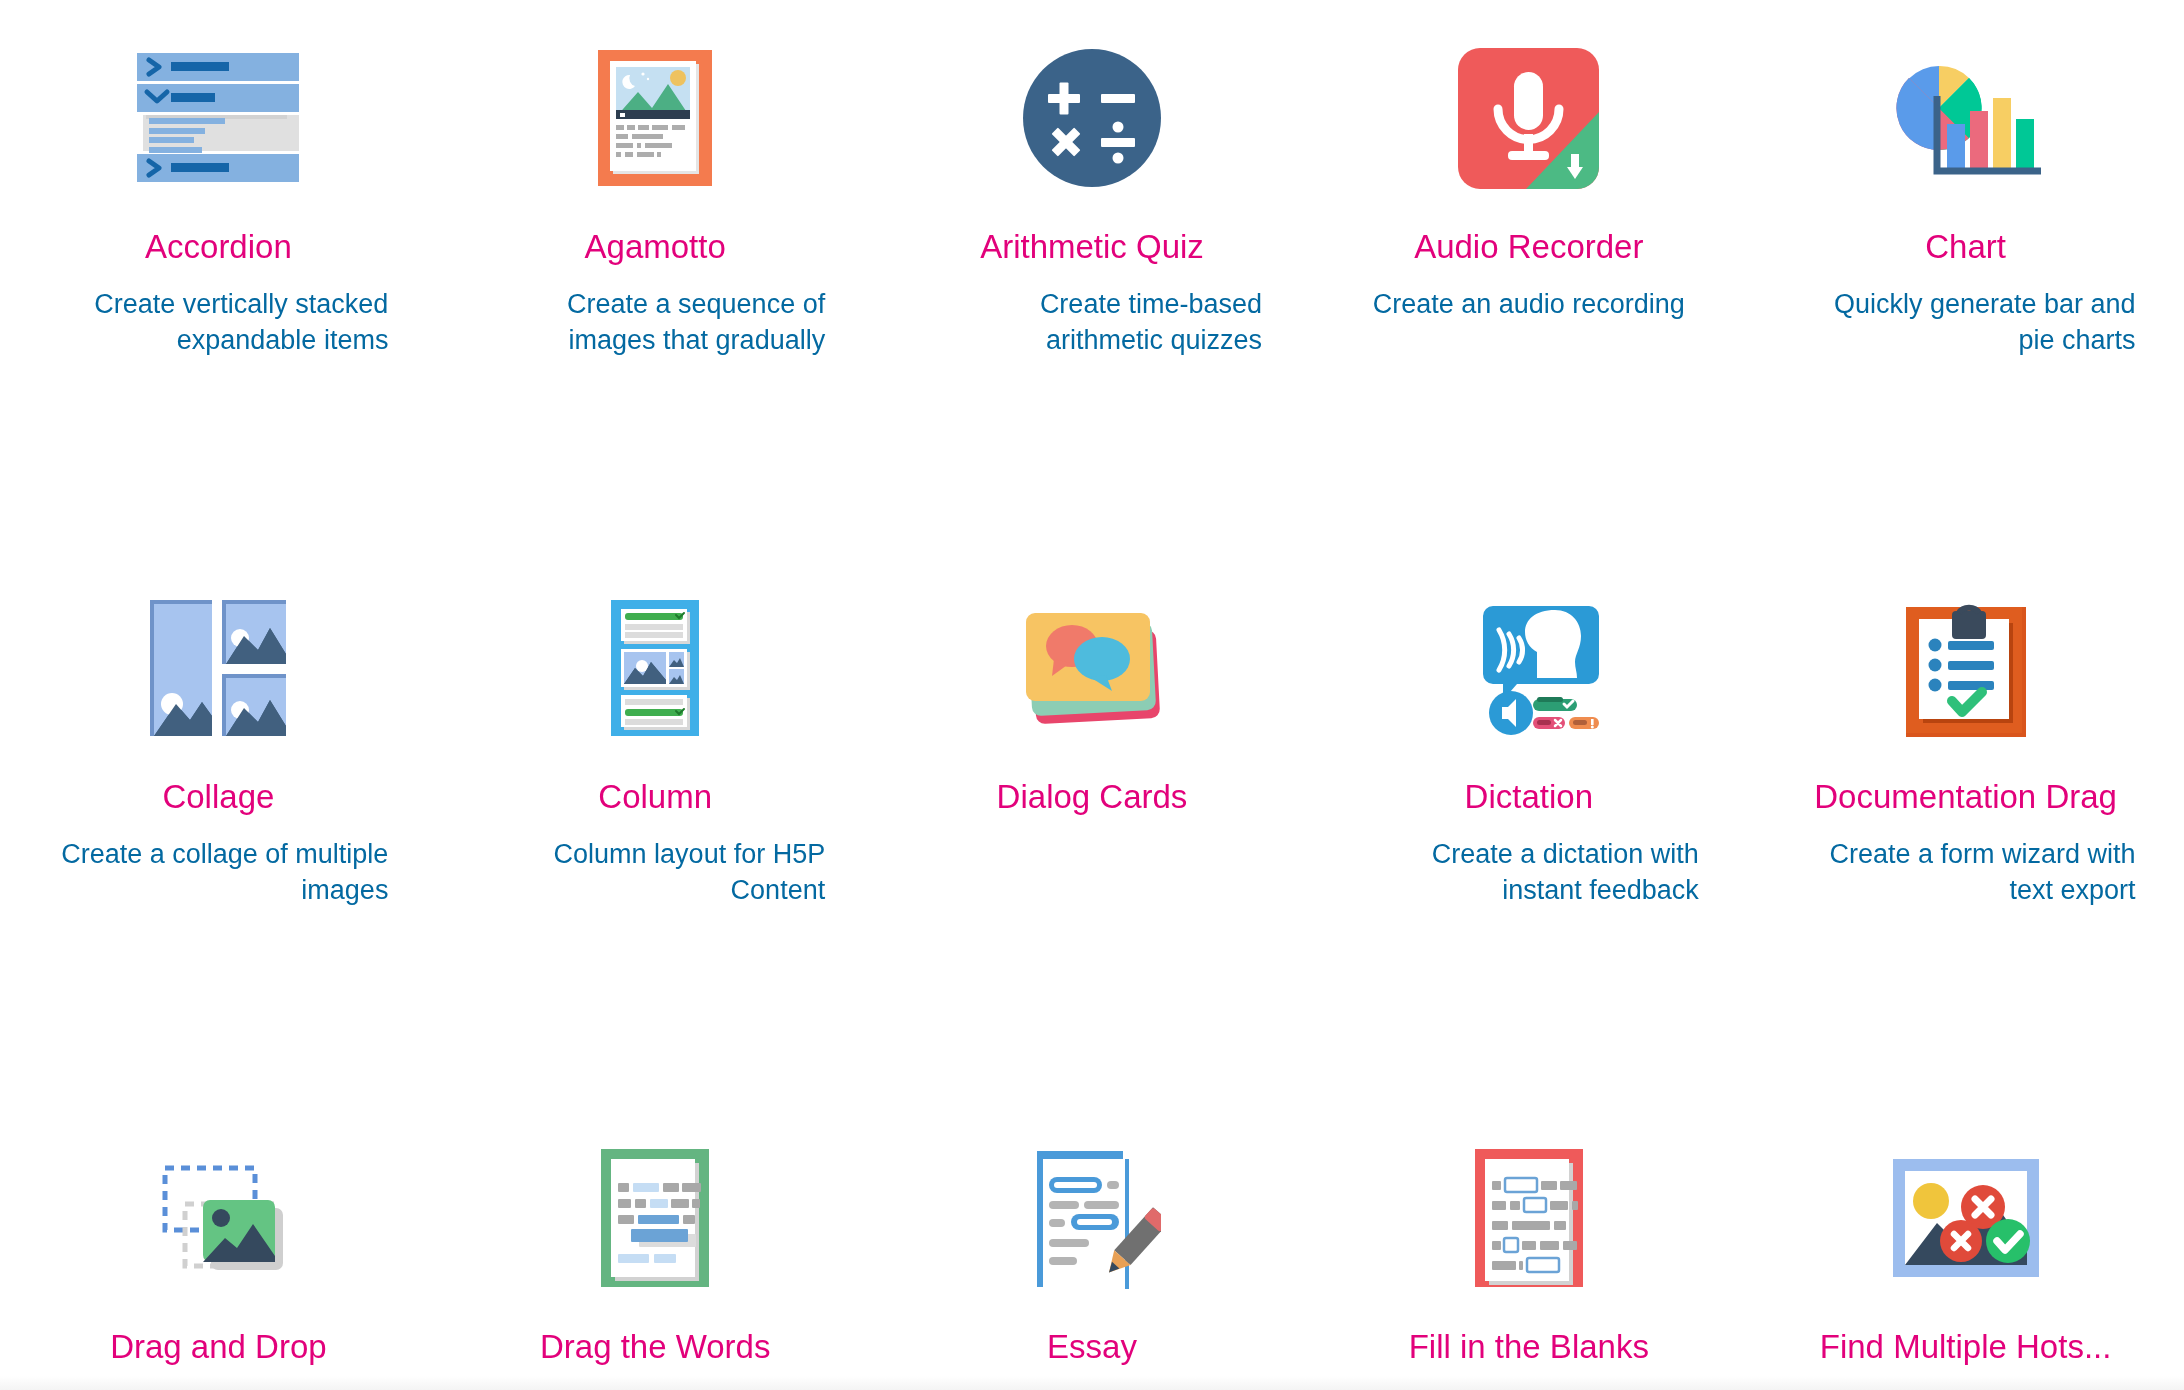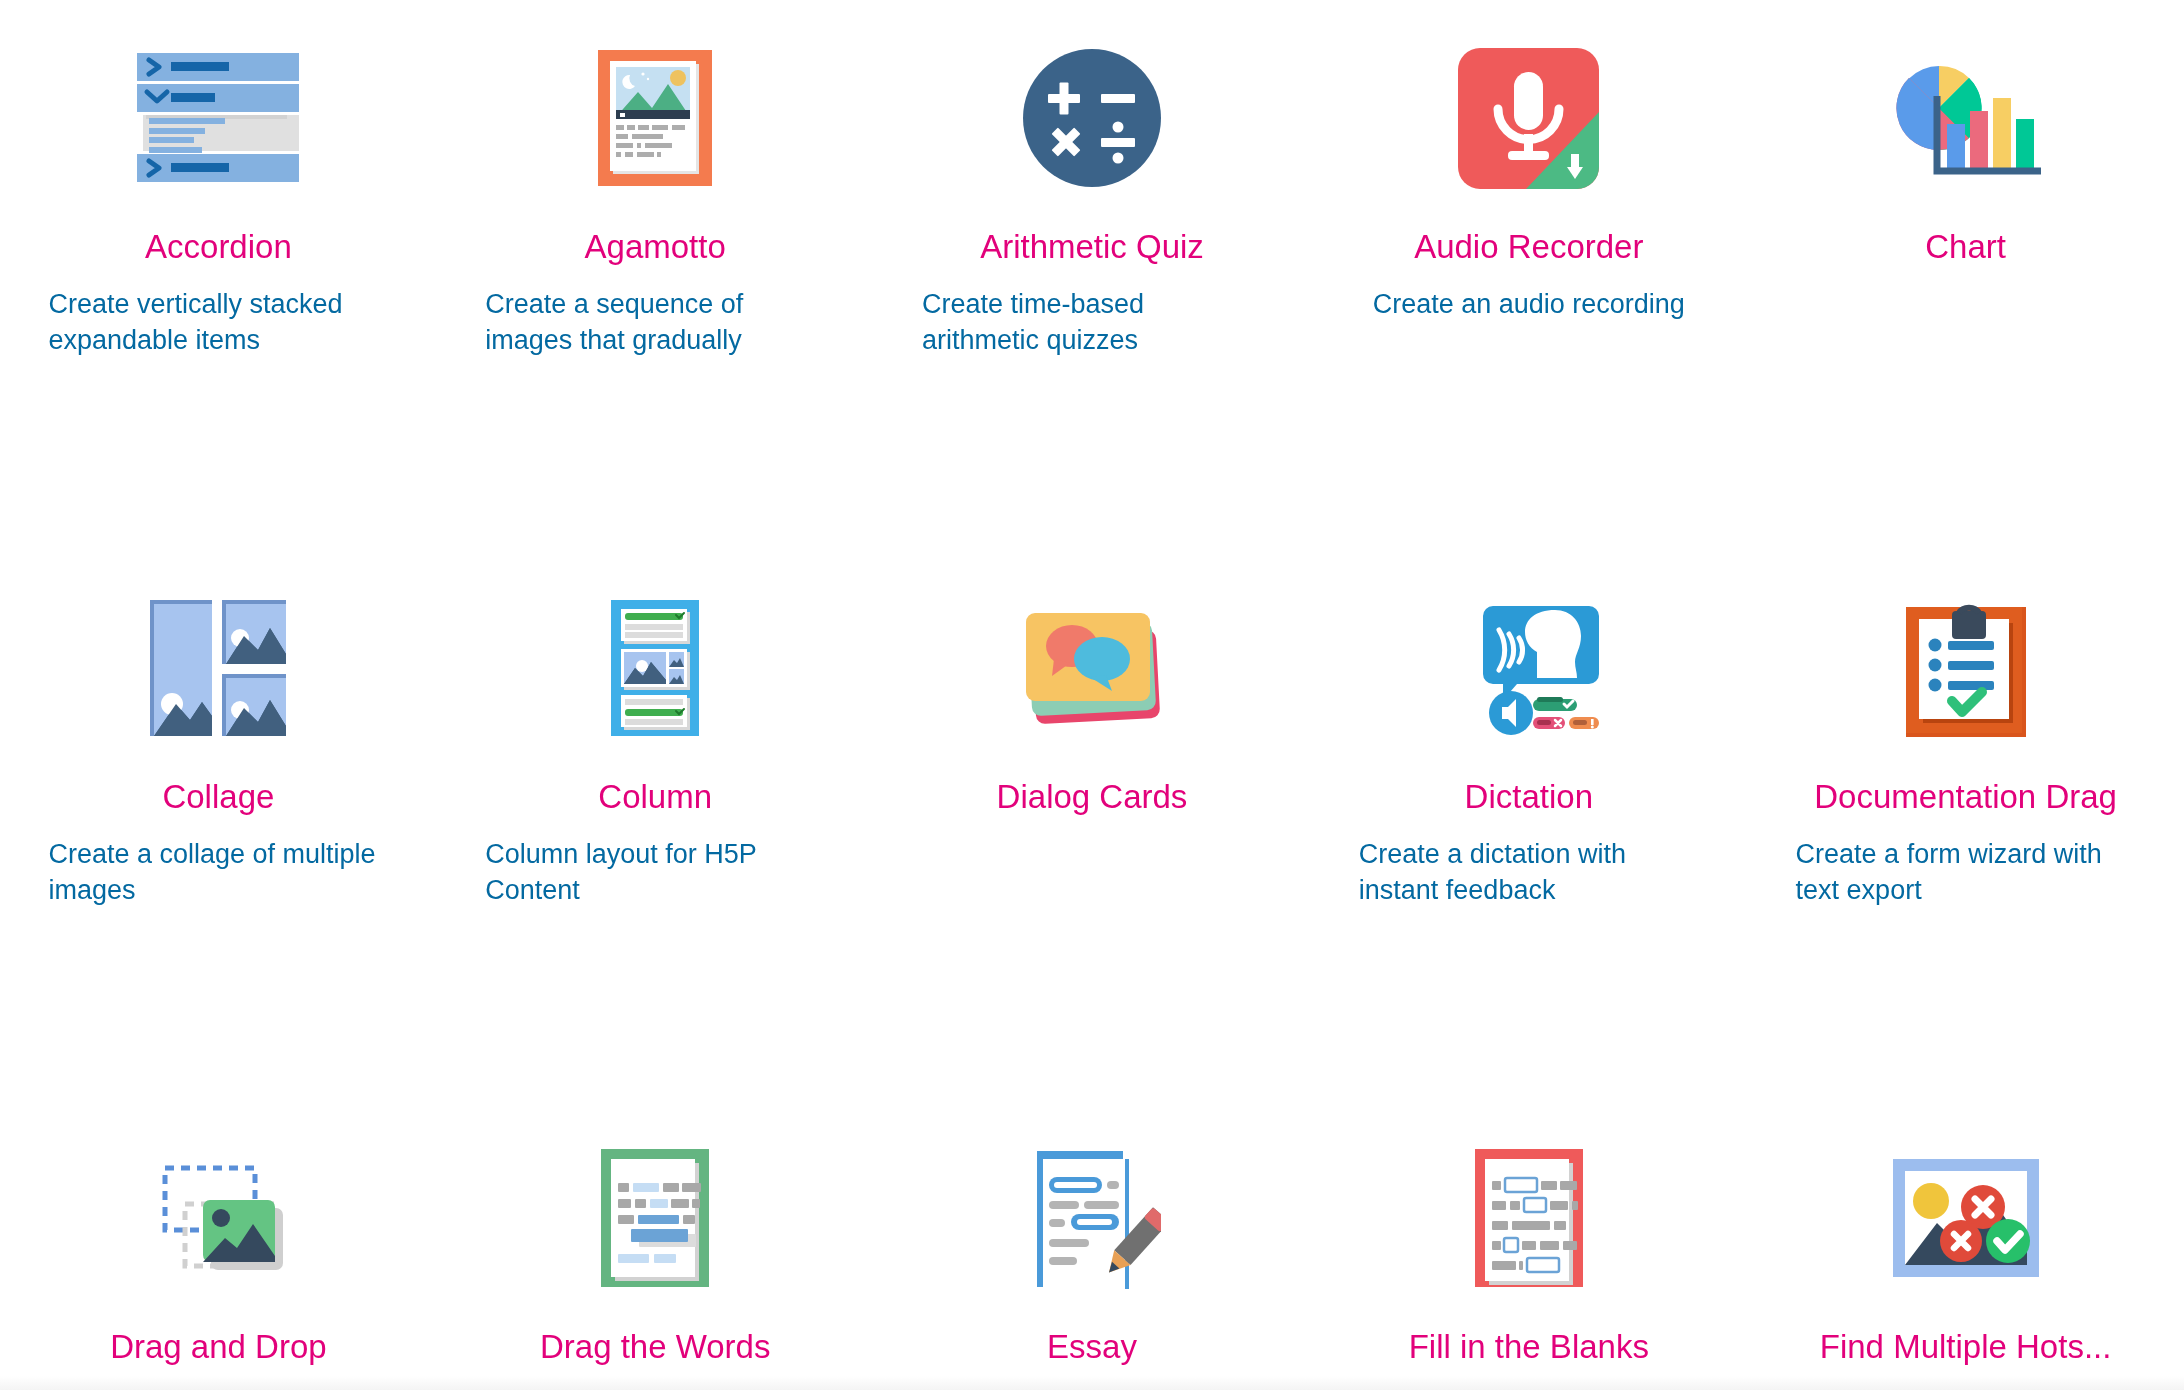--- a/index.html
+++ b/index.html
@@ -13,21 +13,21 @@
     display: grid;
     grid-template-columns: repeat(5, 1fr);
     grid-auto-rows: 550px;
     width: 2184px;
     padding-top: 18px;
   }
   .card {
     display: flex;
     flex-direction: column;
     align-items: center;
-    text-align: left;
+    text-align: right;
     cursor: pointer;
   }
   .icon-wrap {
     width: 200px; height: 200px;
     display: flex; align-items: center; justify-content: center;
     position: relative;
   }
   .icon-wrap svg { display: block; }
   .title {
     margin-top: 10px;
@@ -171,20 +171,21 @@
   <path d="M48 52 L48 94 a42 42 0 0 0 30 -12 Z" fill="#eb6a7d"></path>
   <path d="M48 52 L78 82 a42 42 0 0 0 0 -60 Z" fill="#00c896"></path>
   <rect x="56" y="68" width="18" height="47" fill="#5a9bea"></rect>
   <rect x="79" y="55" width="18" height="60" fill="#eb6a7d"></rect>
   <rect x="102" y="42" width="18" height="73" fill="#f7ce63"></rect>
   <rect x="125" y="63" width="18" height="52" fill="#00c896"></rect>
   <path d="M46 40 L46 115 L150 115" fill="none" stroke="#3b6389" stroke-width="7"></path>
 </svg>
       </div>
       <div class="title">Chart</div>
+      <div class="desc">Quickly generate bar and pie charts</div>
     </div>
     <div class="card">
       <div class="icon-wrap">
 <svg width="140" height="140" viewBox="0 0 140 140">
   <rect x="2" y="2" width="62" height="136" fill="#6f93c9"></rect>
   <rect x="6" y="6" width="58" height="132" fill="#a7c4ef"></rect>
   <path d="M6 138 L28 106 L42 122 L54 104 L64 118 L64 138 Z" fill="#3e5f80"></path>
   <circle cx="24" cy="106" r="11" fill="#ffffff"></circle>
   <path d="M6 138 L28 106 L42 122 L54 104 L64 118 L64 138 Z" fill="#41607f"></path>
   <rect x="74" y="2" width="64" height="64" fill="#6f93c9"></rect>

